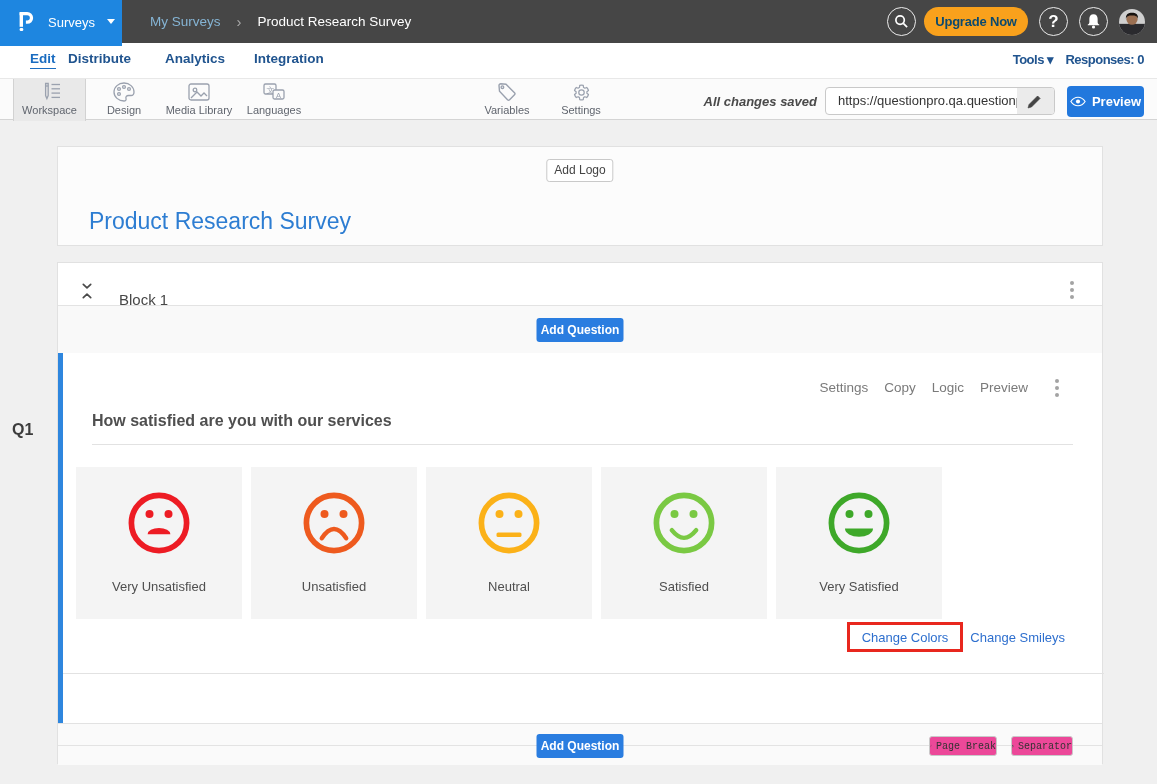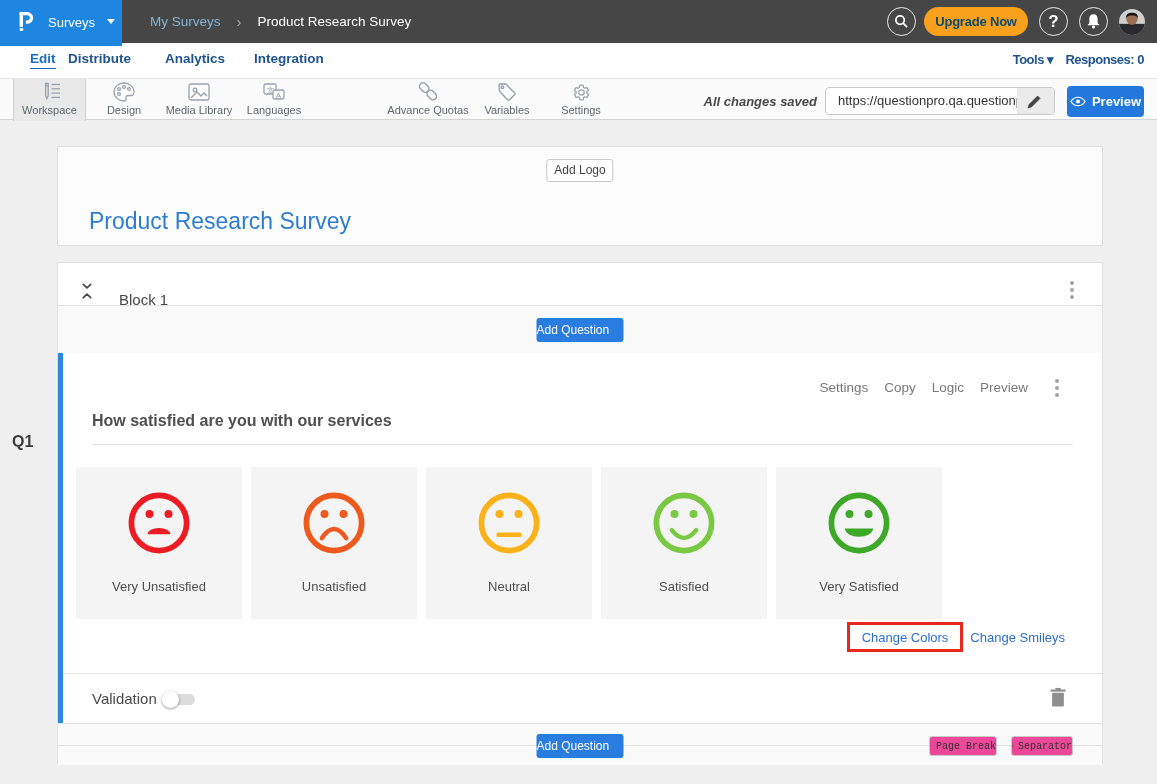--- a/index.html
+++ b/index.html
@@ -44,21 +44,21 @@
 .addlogo { position:absolute; left:50%; transform:translateX(-50%); top:12px; background:#fff; border:1px solid #c9c9c9; border-radius:3px; font-size:12px; color:#444; height:23px; line-height:21px; padding:0 7px; }
 .surveytitle { position:absolute; left:31px; top:61px; font-size:23px; color:#2d7dd2; }
 
 .card2 { position:absolute; left:57px; top:262px; width:1046px; height:502px; background:#fff; border:1px solid #e1e1e1; }
 .blockhdr { position:absolute; left:0; top:0; width:100%; height:43px; background:#fff; border-bottom:1px solid #e3e3e3; }
 .blockhdr .collapse { position:absolute; left:24px; top:20px; color:#555; }
 .blockhdr .btitle { position:absolute; left:61px; top:28px; font-size:15px; color:#474747; }
 .kebab { display:block; }
 .blockhdr .kebab { position:absolute; right:27px; top:16px; }
 .strip1 { position:absolute; left:0; top:43px; width:100%; height:47px; background:#f9f9f9; }
-.aqbtn { background:#2a7de0; color:#fff; font-weight:normal; font-size:12px; border-radius:3px; width:87px; height:24px; line-height:24px; display:inline-block; }
+.aqbtn { background:#2a7de0; color:#fff; font-weight:bold; font-size:12px; border-radius:3px; width:87px; height:24px; line-height:24px; text-align:center; display:inline-block; }
 .strip1 .aqbtn { position:absolute; left:50%; transform:translateX(-50%); top:12px; }
 
 .qarea { position:absolute; left:0; top:90px; width:100%; height:370px; background:#fff; border-left:5px solid #2e86de; }
 .qlinks { position:absolute; top:27px; right:74px; font-size:13.5px; color:#7a7a7a; }
 .qlinks span { margin-left:16px; }
 .qarea .kebab { position:absolute; right:42px; top:24px; }
 .qtitle { position:absolute; left:29px; top:59px; font-size:16px; font-weight:bold; color:#4f4f4f; }
 .qhr { position:absolute; left:29px; top:91px; width:981px; height:1px; background:#e2e2e2; }
 .smilies { position:absolute; left:13px; top:114px; }
 .sbox { position:absolute; top:0; width:166px; height:152px; background:#f4f4f4; text-align:center; }
@@ -72,21 +72,21 @@
 .toggle { position:absolute; left:99px; top:17px; width:34px; height:17px; }
 .toggle .track { position:absolute; left:5px; top:3px; width:28px; height:11px; background:#dcdcdc; border-radius:5.5px; }
 .toggle .knob { position:absolute; left:0; top:0; width:17px; height:17px; background:#fff; border-radius:50%; box-shadow:0 1px 3px rgba(0,0,0,0.4); }
 .trash { position:absolute; right:36px; top:13px; }
 
 .strip2 { position:absolute; left:0; top:460px; width:100%; height:42px; background:#fafafa; border-top:1px solid #e2e2e2; }
 .strip2 .midline { position:absolute; left:0; top:21px; width:100%; height:1px; background:#e3e3e3; }
 .strip2 .aqbtn { position:absolute; left:50%; transform:translateX(-50%); top:10px; }
 .smallbtn { position:absolute; top:12px; height:20px; background:#ec4899; border:1px solid #c9c9c9; border-radius:3px; font-size:10px; color:#333; display:flex; align-items:center; justify-content:center; white-space:nowrap;font-family:Liberation Mono, monospace; }
 
-.q1label { position:absolute; left:12px; top:421px; font-size:16px; font-weight:bold; color:#3c3c3c;margin-top:12px; }
+.q1label { position:absolute; left:12px; top:421px; font-size:16px; font-weight:bold; color:#3c3c3c; }
 </style>
 </head>
 <body>
 
 <div class="topbar">
   <div class="crumbs">
       <span class="ms">My Surveys</span>
       <span class="sep">›</span>
       <span class="cur">Product Research Survey</span>
     </div>
@@ -182,31 +182,20 @@
         <svg width="26" height="20" viewBox="0 0 26 20">
           <g stroke="#9aa1ae" stroke-width="1.3">
             <rect x="3" y="2" width="12" height="10" rx="1.5" fill="none"></rect>
             <text x="5.5" y="10.5" font-size="8" fill="#9aa1ae" stroke="none">文</text>
             <rect x="12" y="8" width="11" height="9" rx="1.5" fill="#fbfbfb"></rect>
             <text x="15" y="15.5" font-size="7.5" fill="#9aa1ae" stroke="none">A</text>
           </g>
         </svg>
       </div>
     <div class="tlabel">Languages</div>
-  </div>
-  <div class="tbitem" style="left:376px; width:104px;">
-    <div class="ticon">
-        <svg width="24" height="22" viewBox="0 0 24 22">
-          <g stroke="#9aa1ae" stroke-width="1.5" fill="none">
-            <rect x="3" y="3" width="10.5" height="7" rx="3.5" transform="rotate(45 8.25 6.5)"></rect>
-            <rect x="10.5" y="10.5" width="10.5" height="7" rx="3.5" transform="rotate(45 15.75 14)"></rect>
-          </g>
-        </svg>
-      </div>
-    <div class="tlabel">Advance Quotas</div>
   </div>
   <div class="tbitem" style="left:475px; width:64px;">
     <div class="ticon">
         <svg width="24" height="22" viewBox="0 0 24 22">
           <g stroke="#9aa1ae" stroke-width="1.4" fill="none">
             <path d="M4 4.5 A 1.8 1.8 0 0 1 5.8 2.7 L 11 3.2 L 19.5 11.7 A 1.5 1.5 0 0 1 19.5 13.8 L 14.6 18.7 A 1.5 1.5 0 0 1 12.5 18.7 L 4.5 10.2 Z"></path>
             <circle cx="7.4" cy="6.2" r="1.3"></circle>
           </g>
         </svg>
       </div>
@@ -309,34 +298,20 @@
             <circle cx="32" cy="32" r="27.6" fill="none" stroke="#3ea829" stroke-width="5.7"></circle>
             <circle cx="22.5" cy="23" r="4" fill="#3ea829"></circle>
             <circle cx="41.5" cy="23" r="4" fill="#3ea829"></circle>
             <path d="M18 37.6 A 14 8.2 0 0 0 46 37.6 Z" fill="#3ea829"></path>
           </svg>
         <div class="slabel">Very Satisfied</div>
       </div>
     </div>
     <div class="changerow"><span class="cc">Change Colors</span><span class="cs">Change Smileys</span></div>
     <div class="vhr"></div>
-    <div class="vrow">
-      <span class="vlabel">Validation</span>
-      <div class="toggle">
-          <div class="track"></div>
-          <div class="knob"></div>
-        </div>
-      <svg class="trash" width="16" height="20" viewBox="0 0 15 18">
-          <g fill="#8e8e8e">
-            <rect x="2" y="5" width="11" height="13" rx="1"></rect>
-            <rect x="0.5" y="2" width="14" height="2"></rect>
-            <rect x="5" y="0.5" width="5" height="2"></rect>
-          </g>
-        </svg>
-    </div>
   </div>
   <div class="strip2">
     <div class="midline"></div>
     <span class="aqbtn">Add Question</span>
     <div class="smallbtn" style="left:871px; width:68px;"><svg width="12" height="12" viewBox="0 0 12 12" style="margin-right:4px;">
           <g stroke="#555" stroke-width="1.2" fill="none">
             <path d="M4.4 5 L2.7 6.7 A 2.3 2.3 0 0 0 5.95 9.95 L7.65 8.25"></path>
             <path d="M7.6 7 L9.3 5.3 A 2.3 2.3 0 0 0 6.05 2.05 L4.35 3.75"></path>
             <path d="M1.5 2.5 L2.8 3.4 M2.5 1.5 L3.4 2.8"></path>
           </g>

